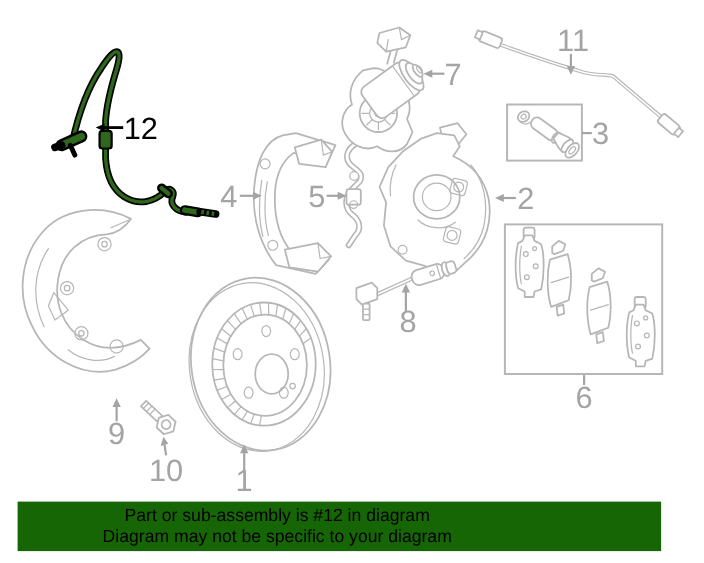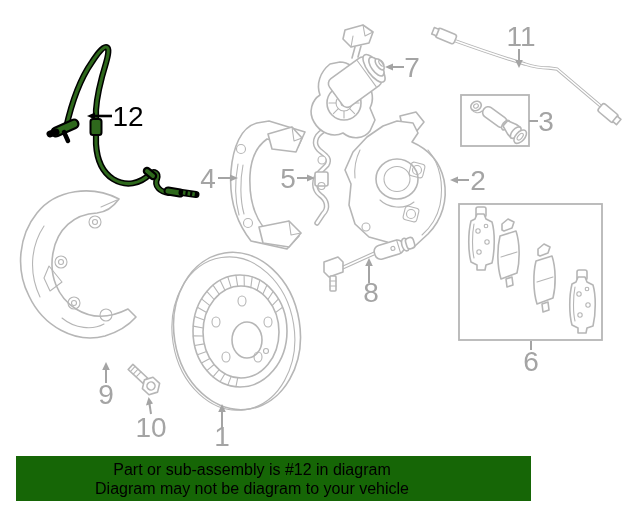--- a/index.html
+++ b/index.html
@@ -15,21 +15,21 @@
   .tube-core{fill:none;stroke:#ffffff;stroke-width:1.4;stroke-linecap:round;}
   .num{font-family:"Liberation Sans",sans-serif;font-size:28px;fill:#a4a4a4;text-anchor:middle;}
   .num-hl{fill:#000000;}
   .lead{stroke:#a4a4a4;stroke-width:2;fill:none;}
   .lead-hl{stroke:#000000;stroke-width:2.6;fill:none;}
   .head{fill:#a4a4a4;stroke:none;}
   .head-hl{fill:#000000;stroke:none;}
   .hlu{fill:none;stroke:#000000;stroke-width:6.2;stroke-linecap:round;stroke-linejoin:round;}
   .hlo{fill:none;stroke:#2e681c;stroke-width:3.1;stroke-linecap:round;stroke-linejoin:round;}
   
-  .banner{position:absolute;left:16px;top:456px;width:515px;height:45px;background:#166606;
+  .banner{position:absolute;left:16px;top:456px;width:585px;height:45px;background:#166606;
           display:flex;align-items:center;}
   .banner-inner{width:472px;text-align:center;color:#000000;font-size:16px;line-height:19px;}
 </style>
 </head>
 <body>
 
 <div class="stage">
 <svg width="640" height="512" viewBox="0 0 640 512">
 
   <g>
@@ -299,16 +299,16 @@
   <g>
     <polygon class="head-hl" points="87,116 95,112.4 95,119.6"></polygon>
     <line class="lead-hl" x1="94" y1="116" x2="112" y2="116"></line>
     <text class="num num-hl" x="128" y="126">12</text>
   </g>
 </svg>
 
   <div class="banner">
     <div class="banner-inner">
       <div>Part or sub-assembly is #12 in diagram</div>
-      <div>Diagram may not be diagram to your vehicle</div>
+      <div>Diagram may not be specific to your diagram</div>
     </div>
   </div>
 </div>
 
 </body></html>

